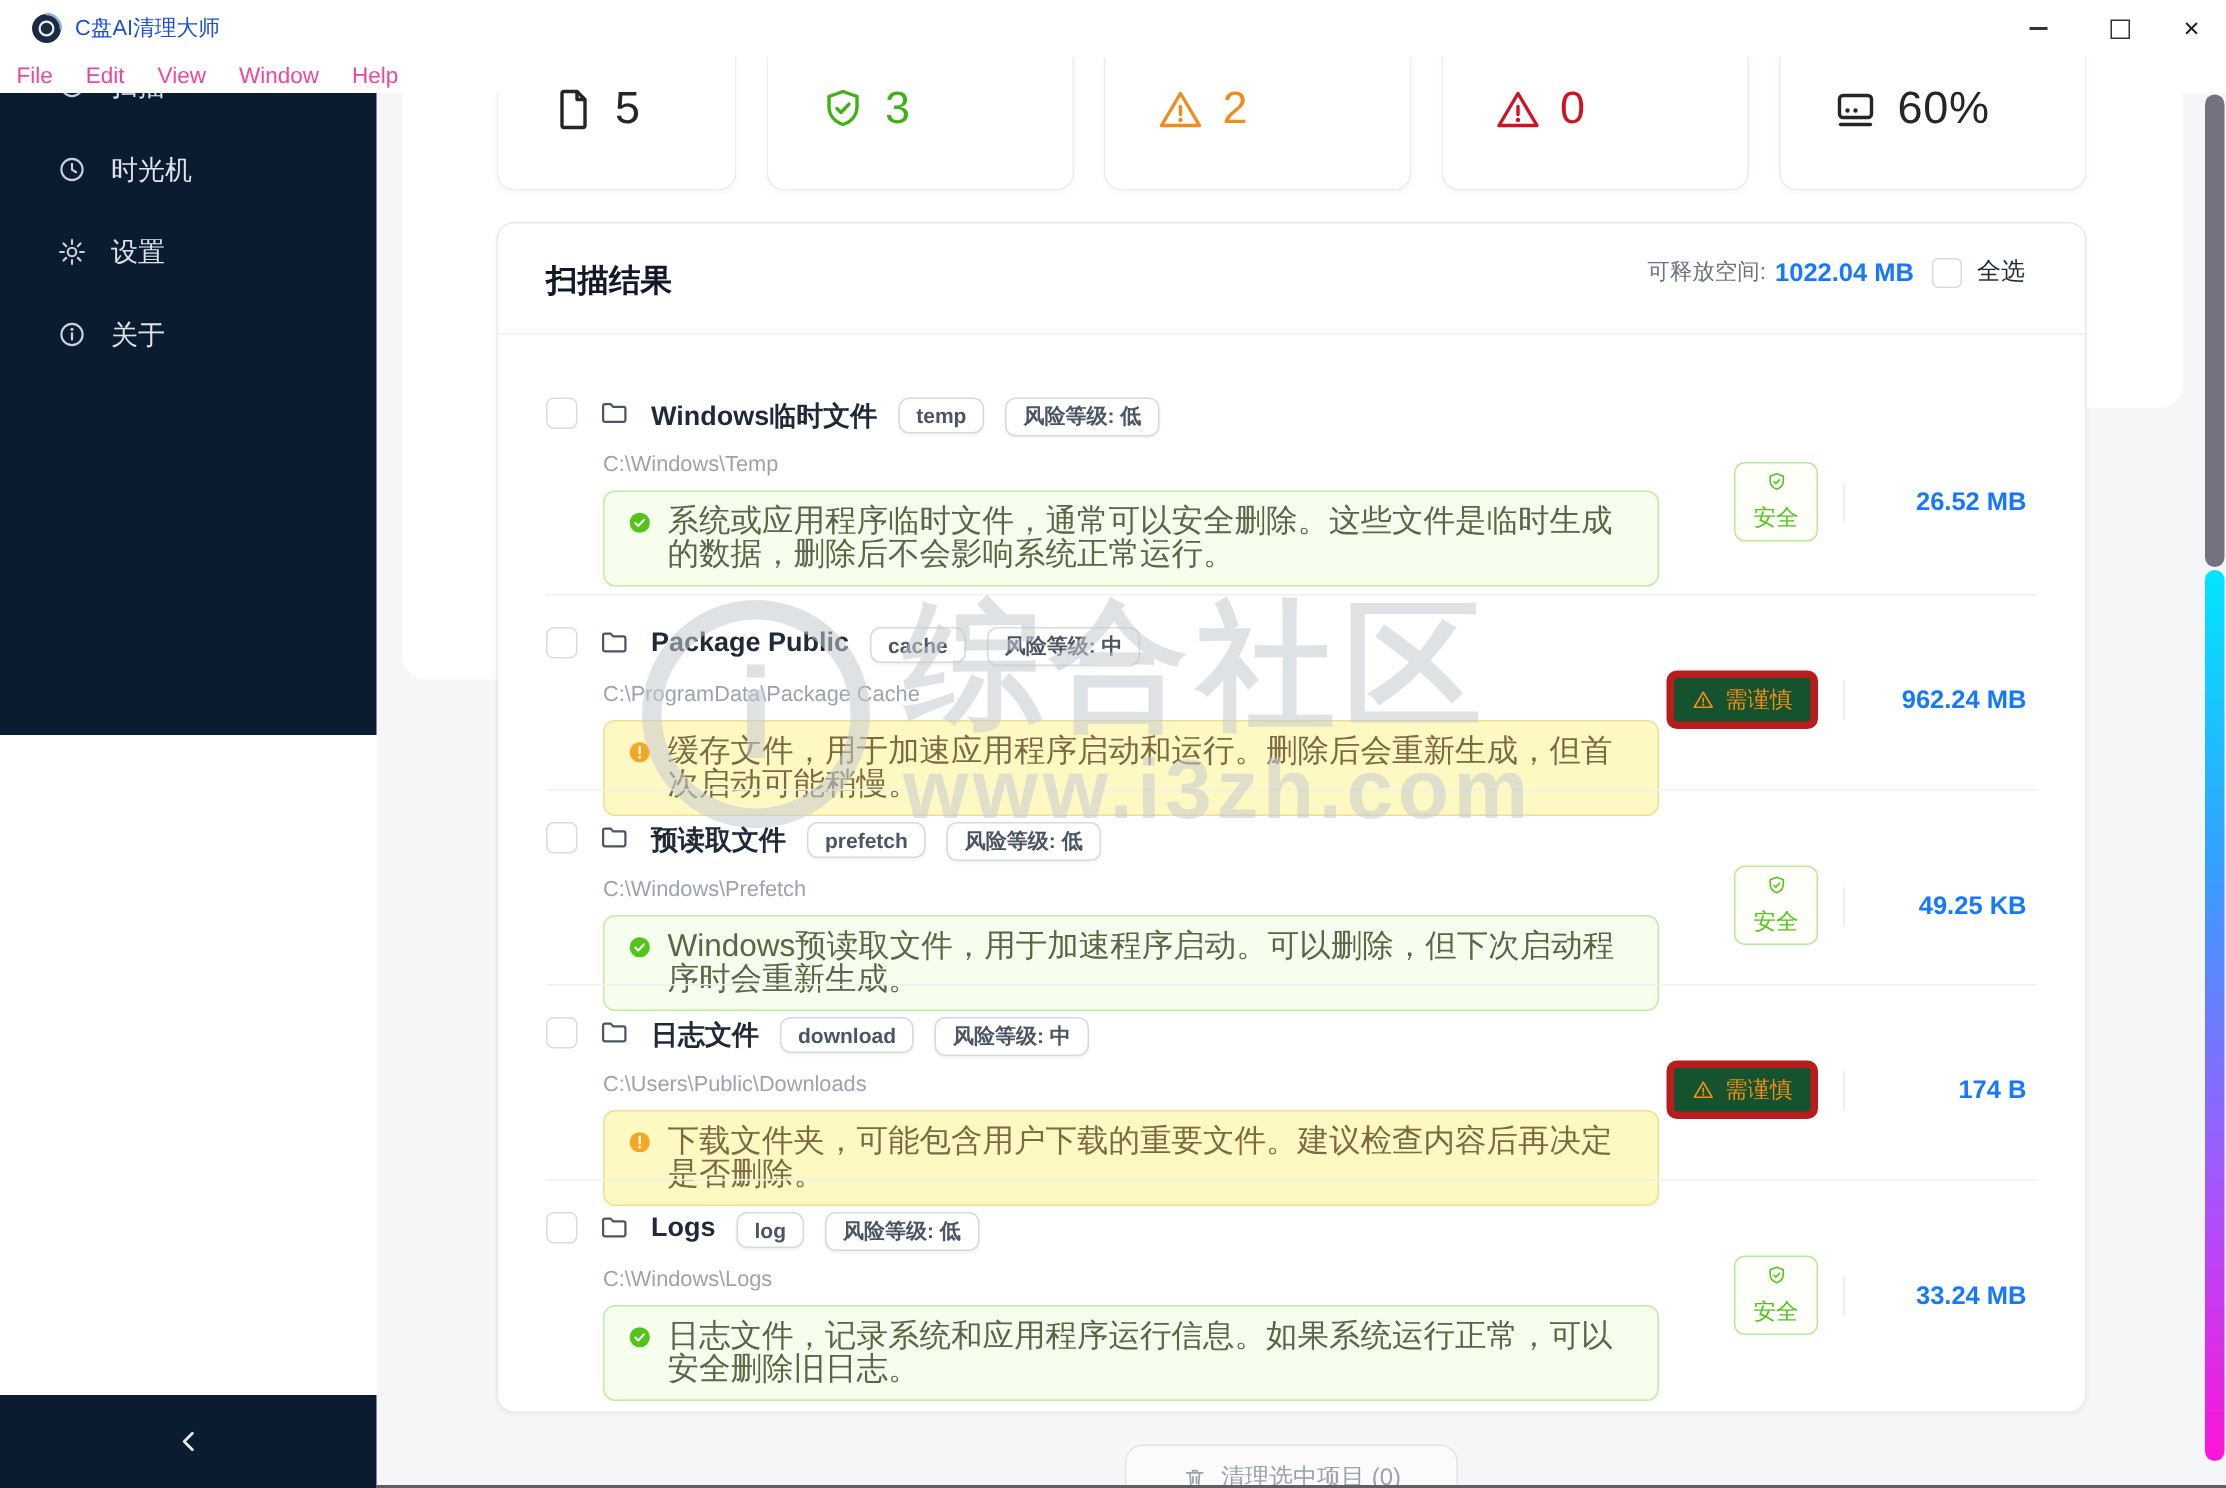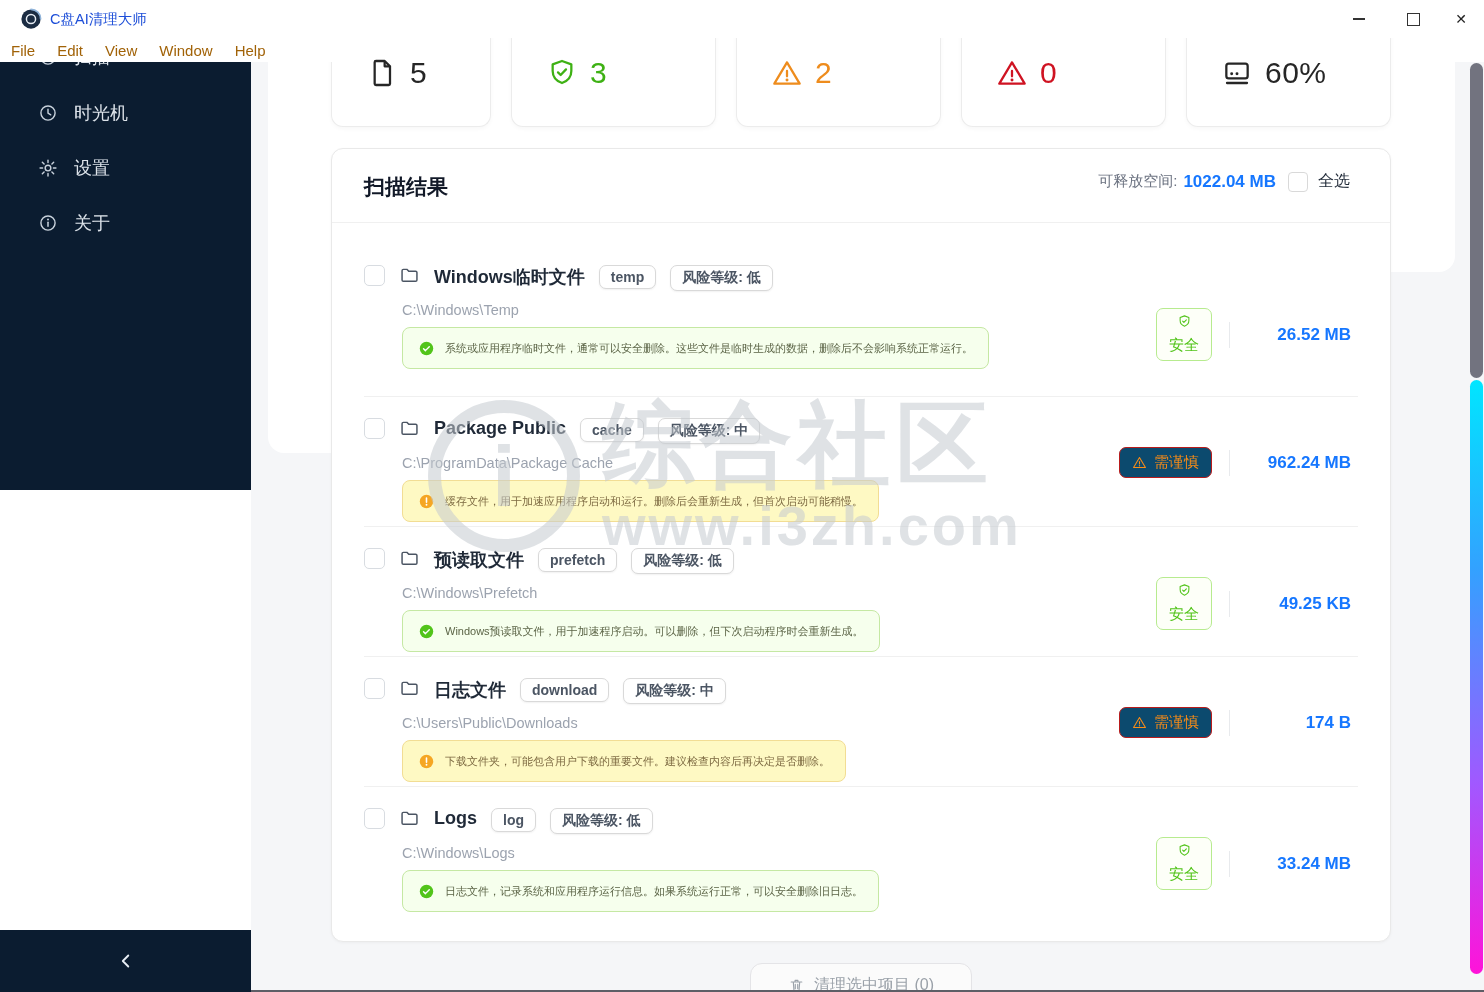--- a/index.html
+++ b/index.html
@@ -10,21 +10,21 @@
   
   #titlebar{left:0;top:0;width:1484px;height:38px;background:#fff;z-index:60;}
   #app-logo{left:20px;top:8px;}
   #app-title{left:50px;top:0;height:38px;line-height:38px;font-size:14.5px;color:#1d4ed8;}
   .winbtn{top:0;width:46px;height:38px;display:flex;align-items:center;justify-content:center;cursor:default;}
   #btn-min span{display:block;width:12px;height:1.6px;background:#333;}
   #btn-max span{display:block;width:11px;height:11px;border:1.4px solid #333;}
   #btn-close{font-size:14px;color:#222;}
   
   #menubar{left:0;top:38px;width:330px;height:24px;background:#fff;z-index:55;display:flex;align-items:center;gap:22px;padding-left:11px;}
-  .menu-item{font-size:15px;color:#a16207;}
+  .menu-item{font-size:15px;color:#ec4899;}
   
   #side-nav{left:0;top:62px;width:251px;height:428px;background:#0b1c30;z-index:40;}
   #side-white{left:0;top:490px;width:251px;height:440px;background:#fff;z-index:40;}
   #side-footer{left:0;top:930px;width:251px;height:62px;background:#0b1c30;z-index:40;display:flex;align-items:center;justify-content:center;color:#e8eef5;}
   .nav-item{position:absolute;left:0;width:251px;height:40px;display:flex;align-items:center;color:#dde3ea;font-size:18px;}
   .nav-item .nico{margin-left:38px;margin-right:16px;color:#c9d2dc;}
   #nav-clipped{left:0;top:37px;width:251px;height:40px;z-index:45;display:flex;align-items:center;color:#dde3ea;font-size:18px;}
   #nav-clipped .nico{margin-left:38px;margin-right:16px;color:#c9d2dc;}
   
   #main-bg{left:251px;top:62px;width:1233px;height:930px;background:#f5f6f8;z-index:1;}
@@ -51,29 +51,29 @@
   .trow{display:flex;align-items:flex-start;gap:14px;}
   .row.first .trow{margin-top:42px;}
   .row.bt .trow{margin-top:21px;}
   .cb{width:19px;height:19px;border:1.5px solid #d8dce1;border-radius:5px;background:#fff;flex:0 0 auto;}
   .fold{color:#4b5563;}
   .ititle{font-size:18px;font-weight:bold;color:#1f2937;}
   .tag{font-size:14px;font-weight:bold;color:#4b5563;background:#fff;border:1px solid #d9d9d9;
        border-radius:7px;padding:3px 11px;box-shadow:0 1px 2px rgba(0,0,0,.06);}
   .ipath{margin:11px 0 0 38px;font-size:14.5px;color:#9ca3af;}
   .ibox{margin:9px 0 0 38px;display:inline-flex;align-items:flex-start;gap:10px;padding:9px 15px;
-        border-radius:8px;font-size:11px;line-height:22px;box-sizing:border-box;}
+        border-radius:8px;font-size:21px;line-height:22px;box-sizing:border-box;}
   .ibox .bico{margin-top:3px;flex:0 0 auto;}
   .ibox.safe{background:#f6ffed;border:1px solid #c5e8a3;color:#5c6547;}
   .ibox.caution{background:#fef9c3;border:1px solid #f2dd94;color:#7d6a42;}
   .ibox .itext{max-width:645px;}
   .iright{position:absolute;right:7px;display:flex;align-items:center;gap:17px;}
   .badge{display:inline-flex;align-items:center;gap:7px;padding:5px 12px;border-radius:7px;font-size:15px;}
   .badge.safe{color:#52c41a;border:1px solid #b7eb8f;background:#fdfff8;flex-direction:column;}
-  .badge.caution{color:#fa8c16;border:1px solid #b91c1c;background:#0c4a6e;font-family:Liberation Serif, serif;}
+  .badge.caution{color:#fa8c16;border:5px solid #b91c1c;background:#14532d;font-family:Liberation Serif, serif;}
   .vsep{width:1px;height:26px;background:#e8eaed;}
   .isize{min-width:104px;text-align:right;font-size:17px;font-weight:bold;color:#1677ff;}
   
   #clean-btn{left:750px;top:963px;width:222px;height:44px;background:#fbfbfb;border:1px solid #e4e4e7;
              border-radius:12px;z-index:20;display:flex;align-items:center;justify-content:center;gap:9px;
              color:#9aa1a9;font-size:16px;box-sizing:border-box;}
   #bottom-frame{left:251px;top:990px;width:1233px;height:2px;background:#5d5e66;z-index:30;}
   
   #sb-thumb{left:1470px;top:63px;width:13px;height:315px;background:#72737f;border-radius:7px;z-index:35;}
   #sb-grad{left:1470px;top:380px;width:13px;height:594px;border-radius:7px;z-index:35;

